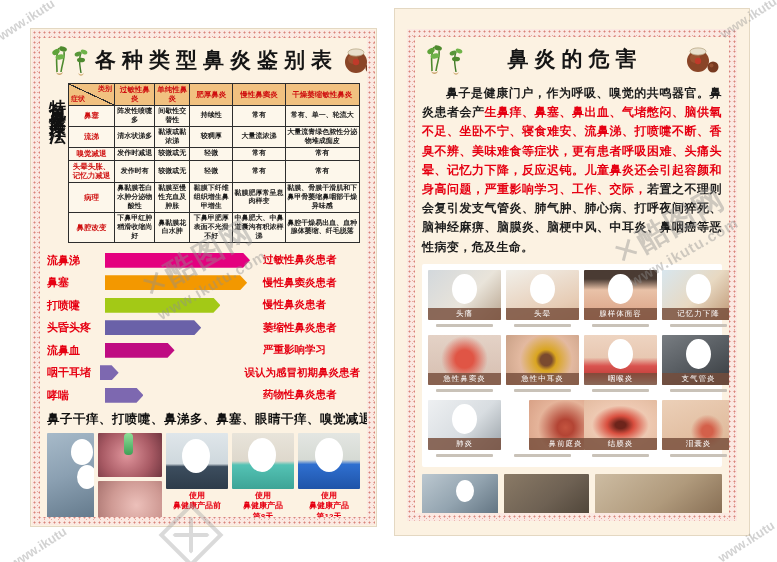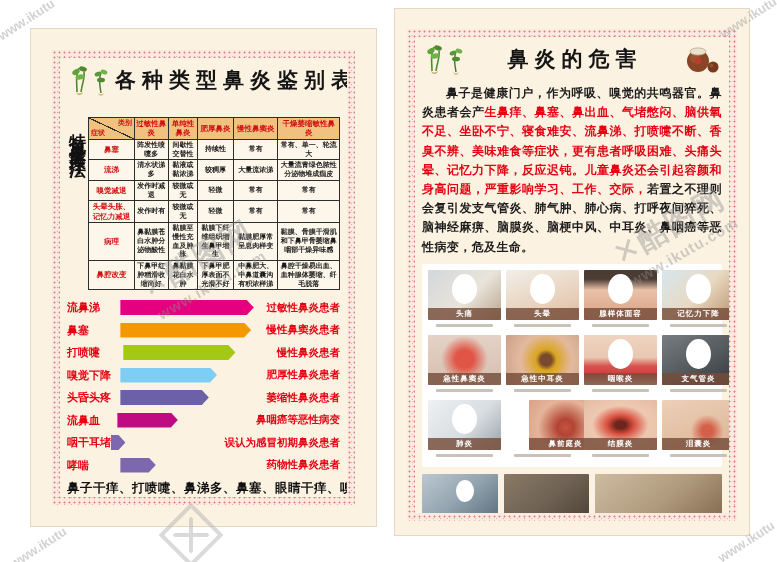--- a/index.html
+++ b/index.html
@@ -2,37 +2,37 @@
 <html><head>
 <meta charset="utf-8">
 <style>
   html,body{margin:0;padding:0;background:#fff;}
   *{box-sizing:border-box;}
   body{font-family:"Liberation Sans","DejaVu Sans",sans-serif;}
   .canvas{position:relative;width:777px;height:562px;background:#ffffff;overflow:hidden;}
 
   
   .poster{position:absolute;background:#fcf2e2;border:1px solid #e4d8c2;}
-  .poster-left{left:30px;top:28px;width:347px;height:499px;padding:21px;}
+  .poster-left{left:30px;top:28px;width:347px;height:499px;padding:1px;}
   .poster-right{left:394px;top:8px;width:356px;height:528px;padding:20px 12px 14px 12px;}
   .lace{width:100%;height:100%;padding:8px;
         background-color:#fbe9e2;
         background-image:radial-gradient(#d9837a 0.9px, rgba(0,0,0,0) 1.1px),
                          radial-gradient(#e8a89e 0.7px, rgba(0,0,0,0) 1px);
         background-size:5px 5px,7px 7px;background-position:0 0,2px 3px;}
   .content{width:100%;height:100%;background:#fcf2e2;padding:5px 7px;overflow:hidden;}
 
   
   .title-row{display:flex;align-items:center;height:34px;}
   .page-title{flex:1;text-align:center;font-size:21px;font-weight:900;letter-spacing:6px;color:#151515;white-space:nowrap;}
   .herb{width:48px;height:32px;flex:0 0 auto;}
   .pot{width:42px;height:30px;flex:0 0 auto;}
 
   
-  .table-zone{display:flex;margin-top:20px;}
+  .table-zone{display:flex;margin-top:6px;}
   .side-label{writing-mode:vertical-rl;text-orientation:upright;font-size:17px;font-weight:900;
               color:#111;letter-spacing:4px;line-height:20px;height:158px;margin:2px 1px 0 0;}
   table.diff{border-collapse:collapse;flex:1;table-layout:fixed;}
   table.diff th,table.diff td{border:1px solid #2d2d2d;padding:1px 1px;text-align:center;
               font-size:7px;line-height:1.25;font-weight:bold;color:#1c1c1c;background:#fdf7eb;word-break:break-all;}
   table.diff thead th{background:#f1c180;color:#cf1010;font-size:7.5px;}
   table.diff th.rowlab{color:#cf1010;font-size:7.5px;background:#fdf7eb;}
   th.corner{position:relative;background:#f1c180 !important;padding:0;}
   th.corner .diag{position:absolute;inset:0;
       background:linear-gradient(to top right,rgba(0,0,0,0) calc(50% - 0.6px),#2d2d2d calc(50% - 0.6px),#2d2d2d calc(50% + 0.6px),rgba(0,0,0,0) calc(50% + 0.6px));}
@@ -70,21 +70,21 @@
   .para{margin-top:8px;font-size:12px;font-weight:bold;line-height:1.6;text-align:justify;
         color:#1c1c1c;text-indent:2em;letter-spacing:0.4px;}
   .para .red{color:#e60012;}
 
   
   .grid-panel{margin-top:7px;background:#ffffff;padding:6px 6px 2px 6px;border-radius:2px;}
   .g-row{display:flex;gap:5px;margin-bottom:3px;}
   .g-cell{width:73px;}
   .g-img{position:relative;width:73px;height:50px;overflow:hidden;border-radius:1px;}
   .g-bar{position:absolute;left:0;right:0;bottom:0;height:12px;background:rgba(118,77,58,0.82);
-         color:#fff;font-size:7.5px;font-weight:bold;text-align:center;line-height:12px;letter-spacing:1px;}
+         color:#fff;font-size:7.5px;font-weight:normal;text-align:center;line-height:12px;letter-spacing:1px;}
   .g-cap{height:12px;display:flex;align-items:center;justify-content:center;}
   .g-cap i{display:block;width:78%;height:2.5px;background:#c9c2b8;border-radius:1px;}
   .g0{background:linear-gradient(135deg,#d3d8dc 0%,#e9e4da 55%,#b9a58f 100%);}
   .g1{background:linear-gradient(160deg,#f1efe9 0%,#e7cdb6 70%,#d9b89a 100%);}
   .g2{background:linear-gradient(180deg,#4a3b33 0%,#4a3b33 18%,#e9c2a8 40%,#d99f82 100%);}
   .g3{background:linear-gradient(135deg,#d8e6ee 0%,#e8d9c2 50%,#b98e6a 100%);}
   .g4{background:radial-gradient(circle at 50% 48%,#e05545 0%,#e05545 20%,rgba(224,85,69,0) 52%),linear-gradient(180deg,#e4d2c6,#d6beb0);}
   .g5{background:radial-gradient(circle at 55% 50%,#7a4a2f 0%,#7a4a2f 12%,#d9a520 22%,#e3b9a0 55%,#caa187 100%);}
   .g6{background:linear-gradient(180deg,#eed4c1 0%,#e8c8b2 45%,#d9534f 62%,#c8433f 78%,#e8e4dd 100%);}
   .g7{background:linear-gradient(150deg,#787d82 0%,#53585d 55%,#34383c 100%);}
@@ -248,45 +248,36 @@
             <div class="c-row">
               <span class="c-lab">打喷嚏</span>
               <div class="c-track">
                 <div class="c-bar" style="width: 78%; background: rgb(163, 201, 22);">
                   <span class="c-pct">78%</span>
                 </div>
               </div>
               <span class="c-rlab">慢性鼻炎患者</span>
             </div>
             <div class="c-row">
-              <span class="c-lab">嗅觉下降</span>
-              <div class="c-track">
-                <div class="c-bar" style="width: 71%; background: rgb(126, 206, 244);">
-                  <span class="c-pct">71%</span>
-                </div>
-              </div>
-              <span class="c-rlab">肥厚性鼻炎患者</span>
-            </div>
-            <div class="c-row">
               <span class="c-lab">头昏头疼</span>
               <div class="c-track">
                 <div class="c-bar" style="width: 65%; background: rgb(106, 97, 168);">
                   <span class="c-pct">65%</span>
                 </div>
               </div>
               <span class="c-rlab">萎缩性鼻炎患者</span>
             </div>
             <div class="c-row">
               <span class="c-lab">流鼻血</span>
               <div class="c-track">
                 <div class="c-bar" style="width: 47%; background: rgb(191, 12, 130);">
                   <span class="c-pct">47%</span>
                 </div>
               </div>
-              <span class="c-rlab">鼻咽癌等恶性病变</span>
+              <span class="c-rlab">严重影响学习</span>
             </div>
             <div class="c-row">
               <span class="c-lab">咽干耳堵</span>
               <div class="c-track">
                 <div class="c-bar" style="width: 14%; background: rgb(125, 104, 176);">
                   <span class="c-pct" style="font-size: 7px;">14%</span>
                 </div>
               </div>
               <span class="c-rlab">误认为感冒初期鼻炎患者</span>
             </div>

